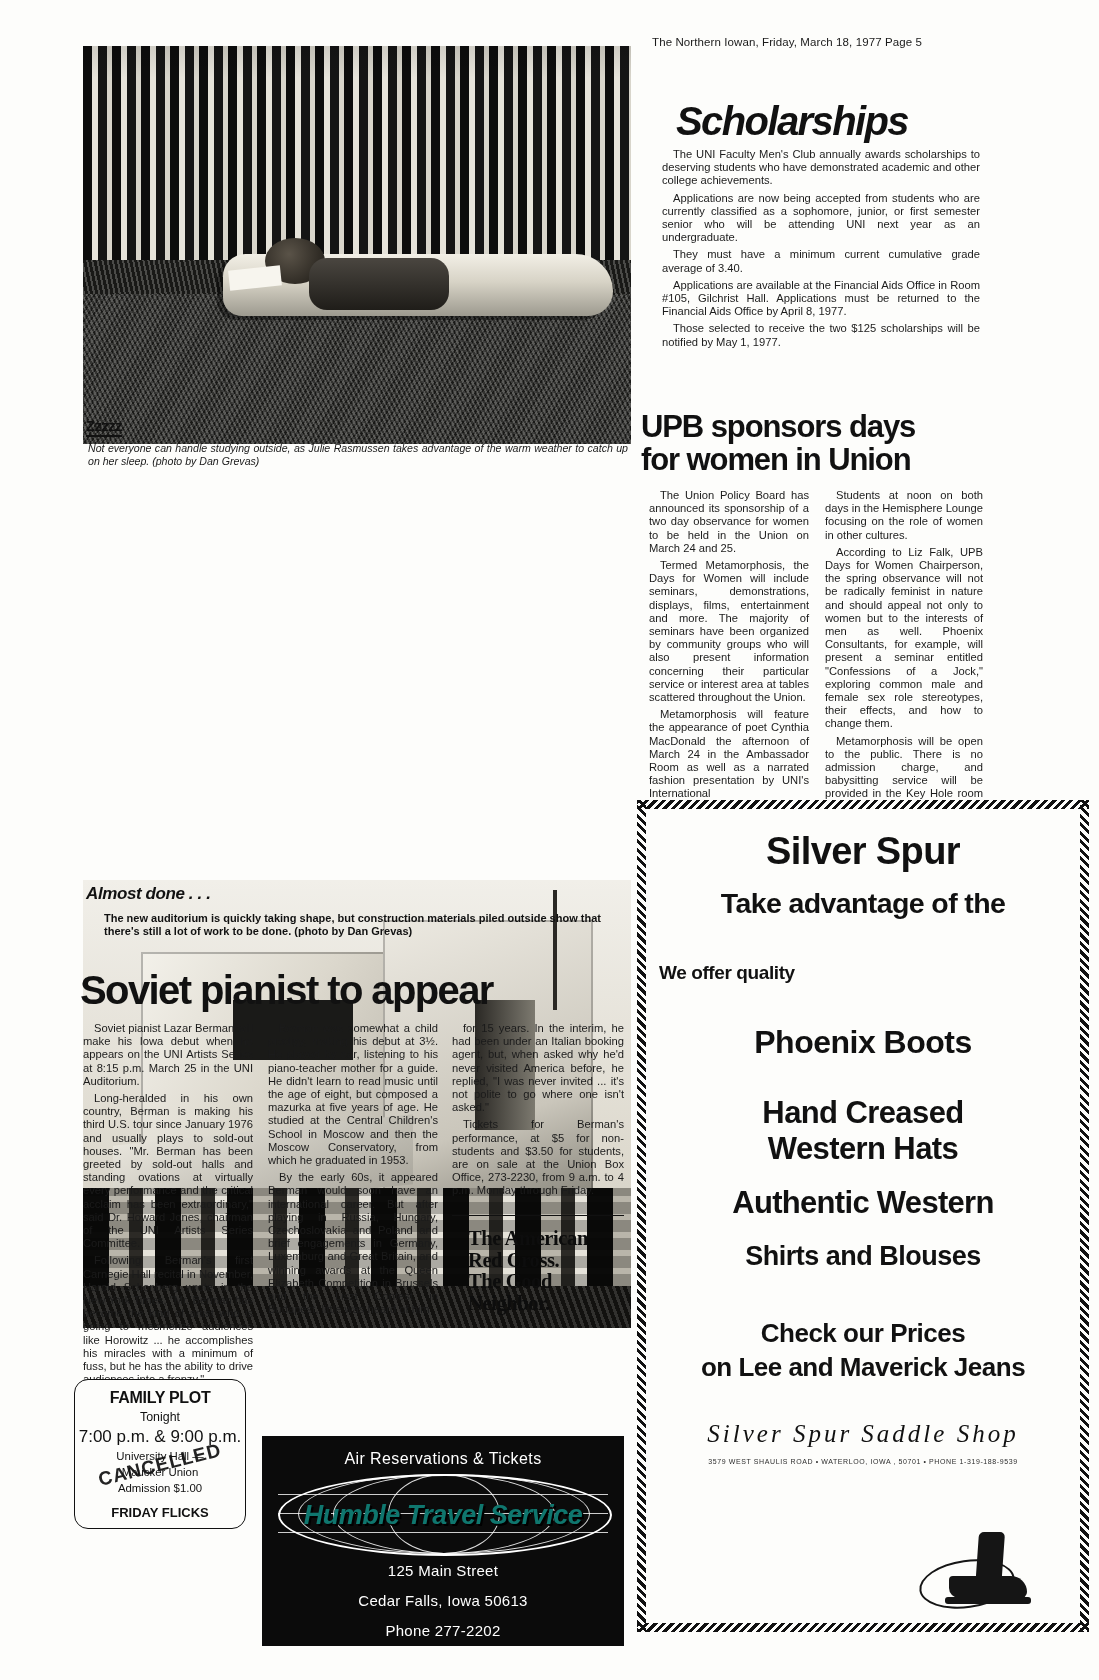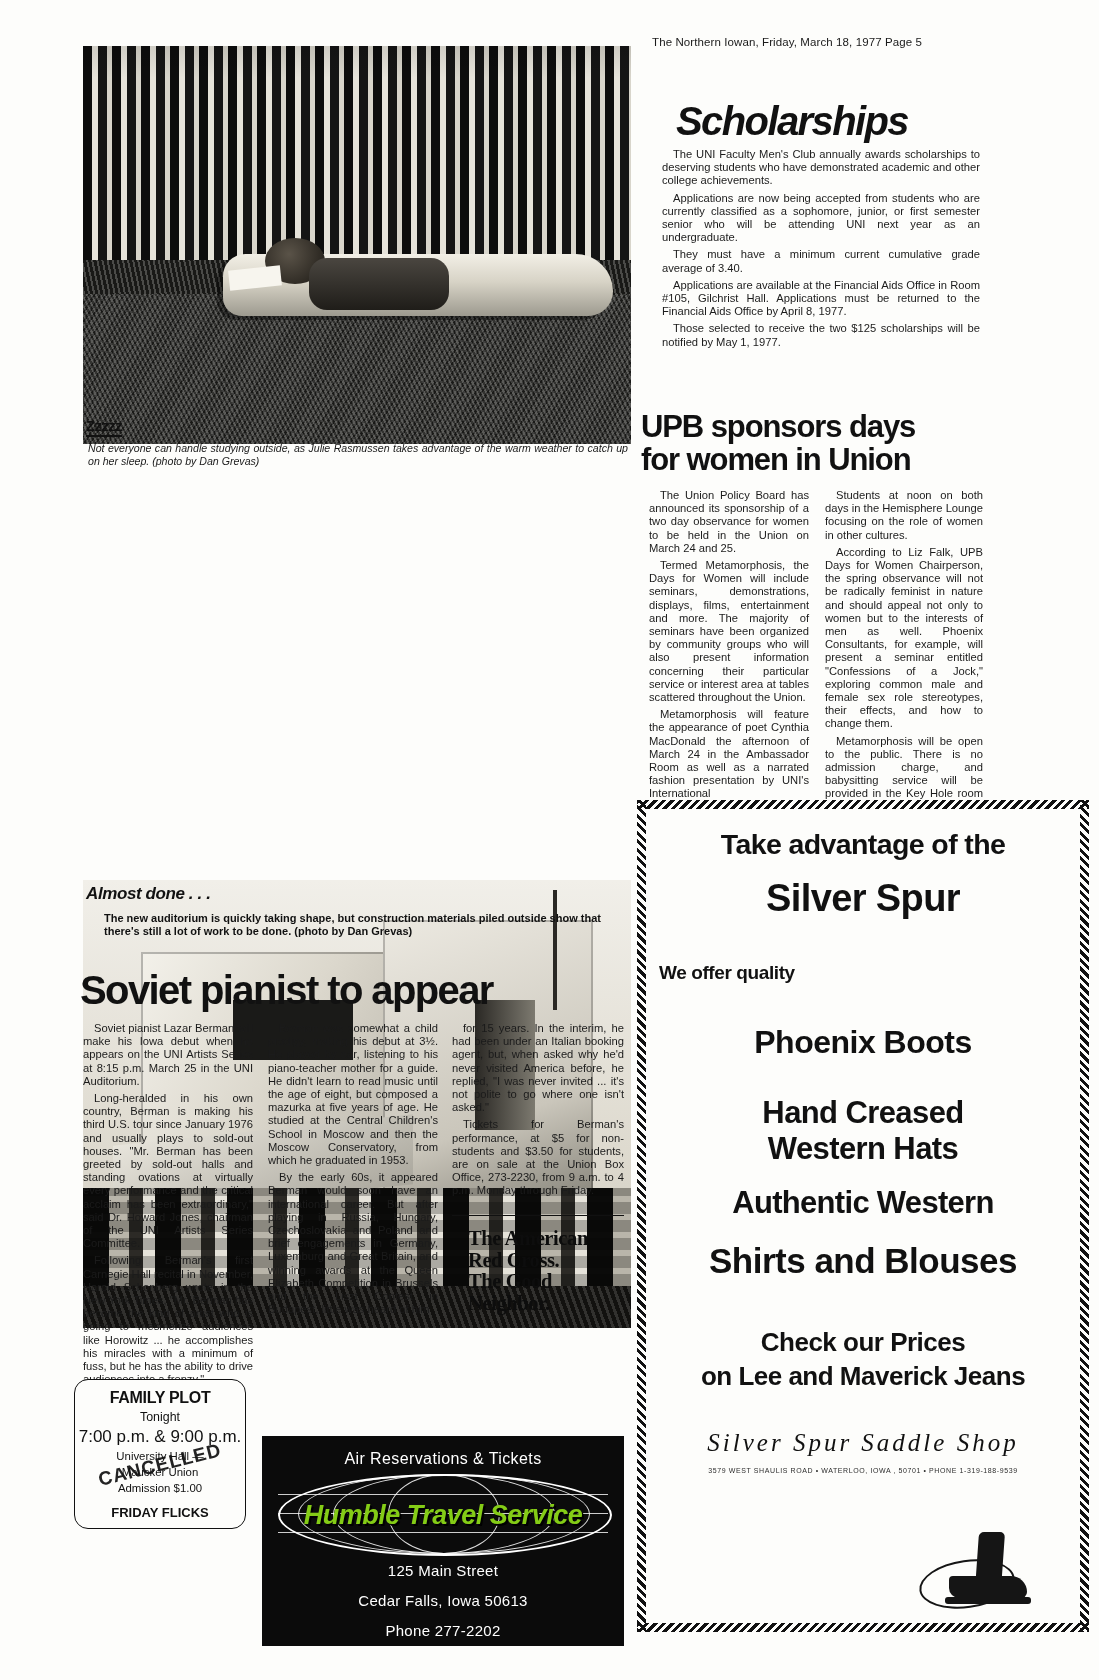--- a/index.html
+++ b/index.html
@@ -164,39 +164,39 @@
   #humble .globe .m3{left:20px;width:290px;}
   #humble .globe .p1,#humble .globe .p2,#humble .globe .p3{
     position:absolute;left:0;width:330px;border-top:1.3px solid rgba(255,255,255,.8);
   }
   #humble .globe .p1{top:20px;}
   #humble .globe .p2{top:39px;}
   #humble .globe .p3{top:58px;}
   #humble .brand{
     position:absolute;left:0;right:0;top:26px;
     font-size:27px;font-weight:bold;font-style:italic;letter-spacing:-.5px;
-    color:#84cc16;text-shadow:2px 2px 0 #000;
+    color:#0f766e;text-shadow:2px 2px 0 #000;
   }
   #humble .addr{font-size:15px;margin-top:8px;line-height:22px;letter-spacing:.3px;text-align:center;}
 
   
   #silverspur{left:637px;top:800px;width:452px;height:832px;
     background:#fdfdfb;}
   .zz-top,.zz-bot{position:absolute;left:0;right:0;height:9px;
     background:repeating-linear-gradient(135deg,#111 0 3px,transparent 3px 6px);}
   .zz-l,.zz-r{position:absolute;top:0;bottom:0;width:9px;
     background:repeating-linear-gradient(45deg,#111 0 3px,transparent 3px 6px);}
   #ss-inner{position:absolute;left:14px;right:14px;top:14px;bottom:14px;text-align:center;}
   #ss-l1{font-size:28.5px;font-weight:bold;letter-spacing:-.6px;margin-top:14px;}
   #ss-l2{font-size:38px;font-weight:bold;letter-spacing:-.6px;margin-top:16px;}
   #ss-l3{font-size:19px;font-weight:bold;letter-spacing:-.4px;margin-top:42px;text-align:left;padding-left:8px;}
   #ss-l4{font-size:32px;font-weight:bold;letter-spacing:-.5px;margin-top:40px;}
   #ss-l5{font-size:31px;font-weight:bold;letter-spacing:-.6px;margin-top:34px;line-height:36px;}
   #ss-l6{font-size:31px;font-weight:bold;letter-spacing:-.7px;margin-top:18px;}
-  #ss-l7{font-size:35px;font-weight:bold;letter-spacing:-.5px;margin-top:20px;}
+  #ss-l7{font-size:27px;font-weight:bold;letter-spacing:-.5px;margin-top:20px;}
   #ss-l8{font-size:26px;font-weight:bold;letter-spacing:-.5px;margin-top:44px;line-height:34px;}
   #ss-script{margin-top:36px;font-family:"Liberation Serif",serif;font-style:italic;
     font-size:25px;letter-spacing:3px;color:#111;}
   #ss-fineprint{margin-top:10px;font-size:7px;letter-spacing:.6px;color:#2d2d2d;}
   #ss-boot{position:absolute;right:26px;bottom:4px;width:130px;height:86px;}
   #ss-boot .shaft{position:absolute;right:46px;bottom:24px;width:26px;height:58px;
     background:#151515;border-radius:5px 5px 0 0;transform:skewX(-4deg);}
   #ss-boot .foot{position:absolute;right:22px;bottom:16px;width:78px;height:22px;
     background:#151515;border-radius:4px 16px 6px 10px;}
   #ss-boot .sole{position:absolute;right:18px;bottom:10px;width:86px;height:7px;background:#151515;border-radius:3px;}
@@ -310,22 +310,22 @@
     <div class="addr">Cedar Falls, Iowa 50613</div>
     <div class="addr">Phone 277-2202</div>
   </div>
 
   <div class="abs" id="silverspur">
     <div class="zz-top"></div>
     <div class="zz-bot" style="bottom:0"></div>
     <div class="zz-l"></div>
     <div class="zz-r" style="right:0"></div>
     <div id="ss-inner">
+      <div id="ss-l2">Silver Spur</div>
       <div id="ss-l1">Take advantage of the</div>
-      <div id="ss-l2">Silver Spur</div>
       <div id="ss-l3">We offer quality</div>
       <div id="ss-l4">Phoenix Boots</div>
       <div id="ss-l5">
         <div>Hand Creased</div>
         <div>Western Hats</div>
       </div>
       <div id="ss-l6">Authentic Western</div>
       <div id="ss-l7">Shirts and Blouses</div>
       <div id="ss-l8">
         <div>Check our Prices</div>

